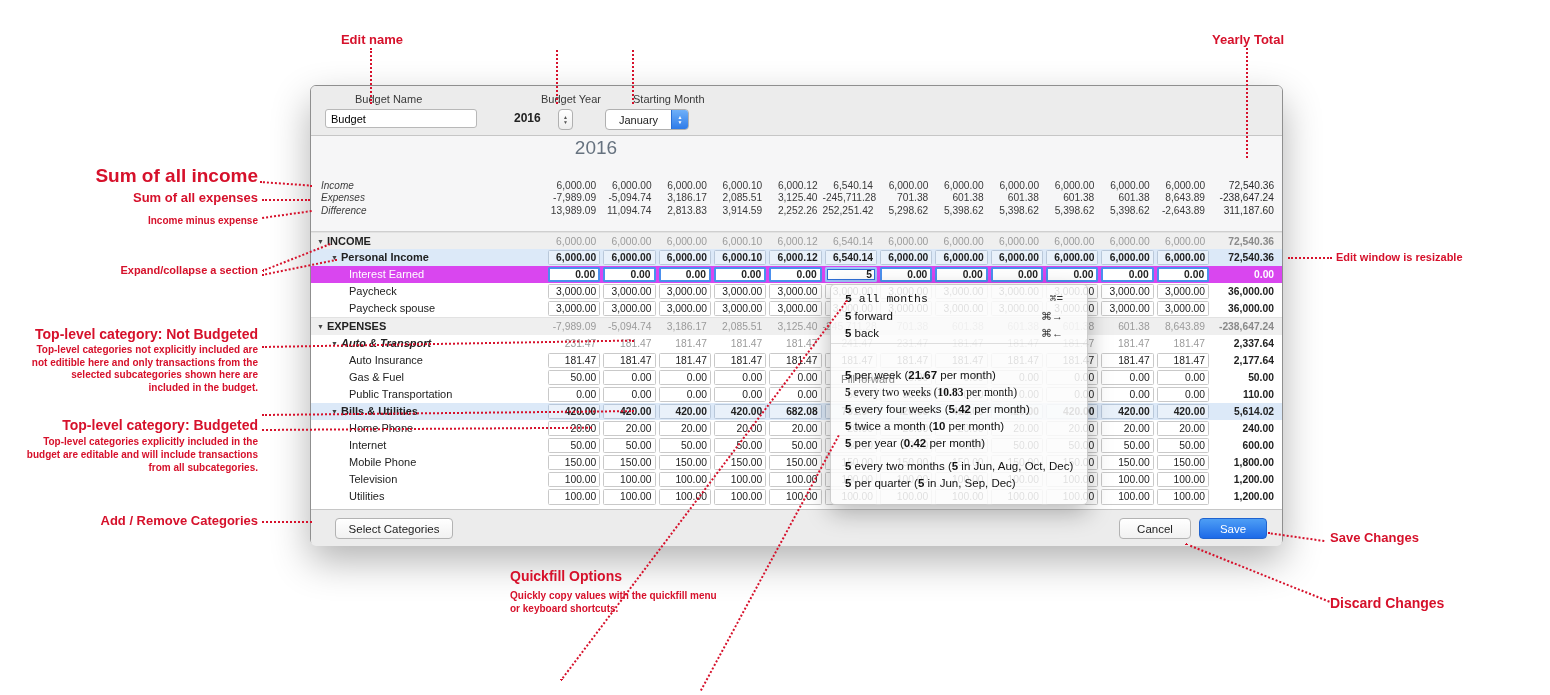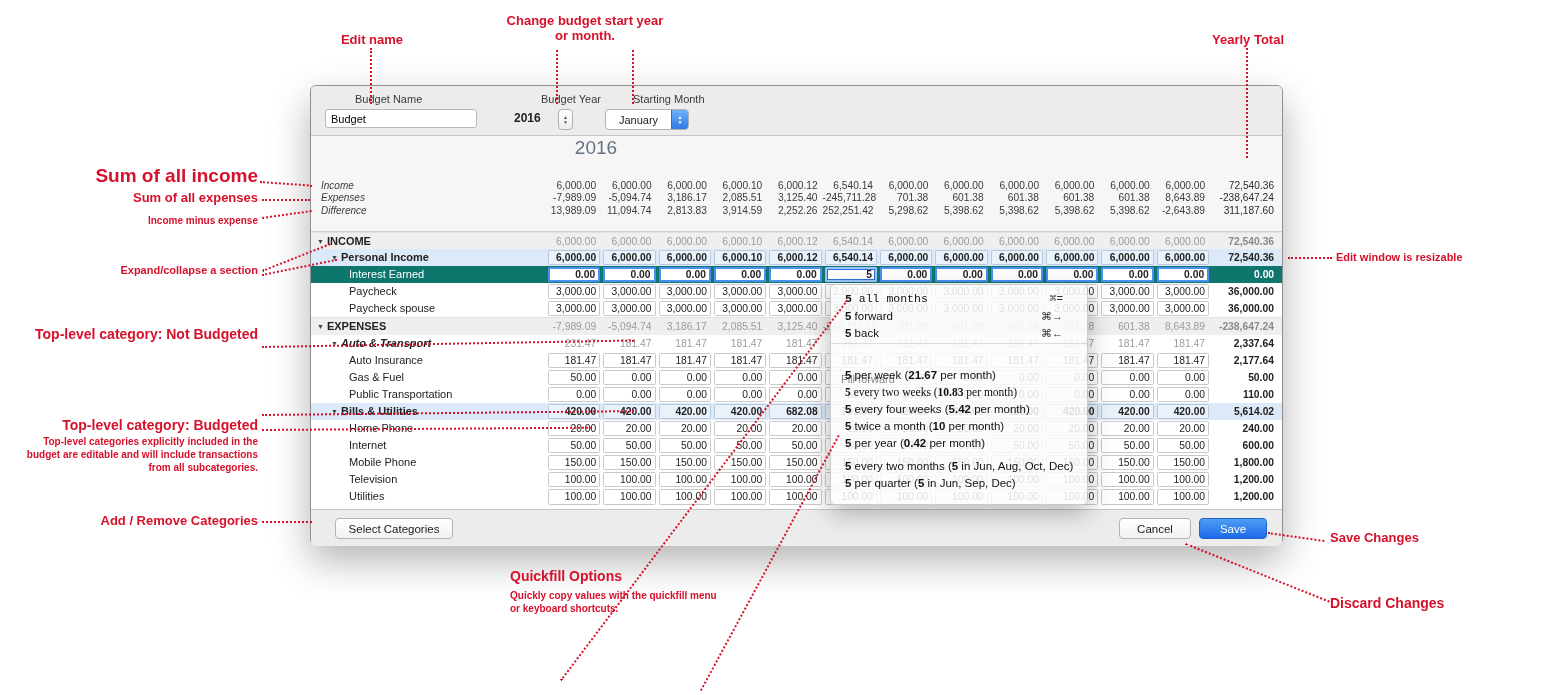--- a/index.html
+++ b/index.html
@@ -52,21 +52,21 @@
   .row-section{background:#efefef;border-top:1px solid #e2e2e2;}
   .row-section .lbl{font-weight:bold;padding-left:6px;}
   .row-section .cell{color:#9b9b9b;}
   .row-section .total{color:#8a8a8a;}
   .row-budgeted{background:#dce9f8;}
   .row-budgeted .lbl{font-weight:bold;padding-left:20px;}
   .row-budgeted .cell.boxed{background:#e9f1fa;border-color:#b9c8da;font-weight:bold;}
   .row-notbudgeted .lbl{font-weight:bold;font-style:italic;padding-left:20px;}
   .row-notbudgeted .cell{color:#9b9b9b;}
   .row-leaf .lbl{padding-left:38px;}
-  .row-selected{background:#0f766e;}
+  .row-selected{background:#d946ef;}
   .row-selected .lbl{color:#fff;padding-left:38px;}
   .row-selected .cell.boxed{border:2px solid #4a90ee;line-height:11px;font-weight:bold;}
   .row-selected .cell.editing{border:2px solid #9cc4fb;box-shadow:0 0 0 1px #2f6fd8 inset;}
   .row-selected .total{color:#fff;}
 
   
   .win-foot{position:absolute;left:0;top:423px;width:100%;height:37px;background:#ececec;
             border-top:1px solid #c6c6c6;border-radius:0 0 5px 5px;}
   .btn{position:absolute;height:21px;border:1px solid #b3b3b3;border-radius:4px;
        background:linear-gradient(#fff,#f1f1f1);font-size:11.5px;color:#222;text-align:center;line-height:19px;}
@@ -442,27 +442,27 @@
       <div class="pop-item" style="top:82px;"><b>5</b> per week (<b>21.67</b> per month)</div>
       <div class="pop-item" style="top:99px;font-family:Liberation Serif, serif;"><b>5</b> every two weeks (<b>10.83</b> per month)</div>
       <div class="pop-item" style="top:116px;"><b>5</b> every four weeks (<b>5.42</b> per month)</div>
       <div class="pop-item" style="top:133px;"><b>5</b> twice a month (<b>10</b> per month)</div>
       <div class="pop-item" style="top:150px;"><b>5</b> per year (<b>0.42</b> per month)</div>
       <div class="pop-item" style="top:173px;"><b>5</b> every two months (<b>5</b> in Jun, Aug, Oct, Dec)</div>
       <div class="pop-item" style="top:190px;"><b>5</b> per quarter (<b>5</b> in Jun, Sep, Dec)</div>
     </div>
 
   <div class="ann" style="left:330px;top:32px;width:84px;text-align:center;font-size:13px;">Edit name</div>
-  <div class="ann" style="left:500px;top:13px;width:170px;text-align:center;font-size:13px;line-height:15px;">Change budget start year or month.</div>
   <div class="ann" style="left:1202px;top:32px;width:92px;text-align:center;font-size:13px;">Yearly Total</div>
   <div class="ann" style="left:58px;top:165px;width:200px;text-align:right;font-size:19px;">Sum of all income</div>
   <div class="ann" style="left:58px;top:190px;width:200px;text-align:right;font-size:13px;">Sum of all expenses</div>
   <div class="ann" style="left:58px;top:215px;width:200px;text-align:right;font-size:10px;">Income minus expense</div>
   <div class="ann" style="left:58px;top:264px;width:200px;text-align:right;font-size:11px;">Expand/collapse a section</div>
   <div class="ann" style="left:18px;top:326px;width:240px;text-align:right;font-size:14px;">Top-level category: Not Budgeted</div>
+  <div class="ann" style="left:28px;top:344px;width:230px;text-align:right;font-size:10px;line-height:12.5px;">Top-level categories not explicitly included are not editible here and only transactions from the selected subcategories shown here are included in the budget.</div>
   <div class="ann" style="left:18px;top:417px;width:240px;text-align:right;font-size:14px;">Top-level category: Budgeted</div>
   <div class="ann" style="left:18px;top:435px;width:240px;text-align:right;font-size:10px;line-height:13px;">Top-level categories explicitly included in the budget are editable and will include transactions from all subcategories.</div>
   <div class="ann" style="left:58px;top:513px;width:200px;text-align:right;font-size:13px;">Add / Remove Categories</div>
   <div class="ann" style="left:510px;top:568px;width:160px;font-size:14px;">Quickfill Options</div>
   <div class="ann" style="left:510px;top:590px;width:210px;font-size:10px;line-height:12.5px;">Quickly copy values with the quickfill menu or keyboard shortcuts.</div>
   <div class="ann" style="left:1330px;top:530px;width:120px;font-size:13px;">Save Changes</div>
   <div class="ann" style="left:1330px;top:595px;width:150px;font-size:14px;">Discard Changes</div>
   <div class="ann" style="left:1336px;top:251px;width:160px;font-size:11px;">Edit window is resizable</div>
 
   <div class="leader-v" style="left:370px;top:48px;height:56px;"></div>

